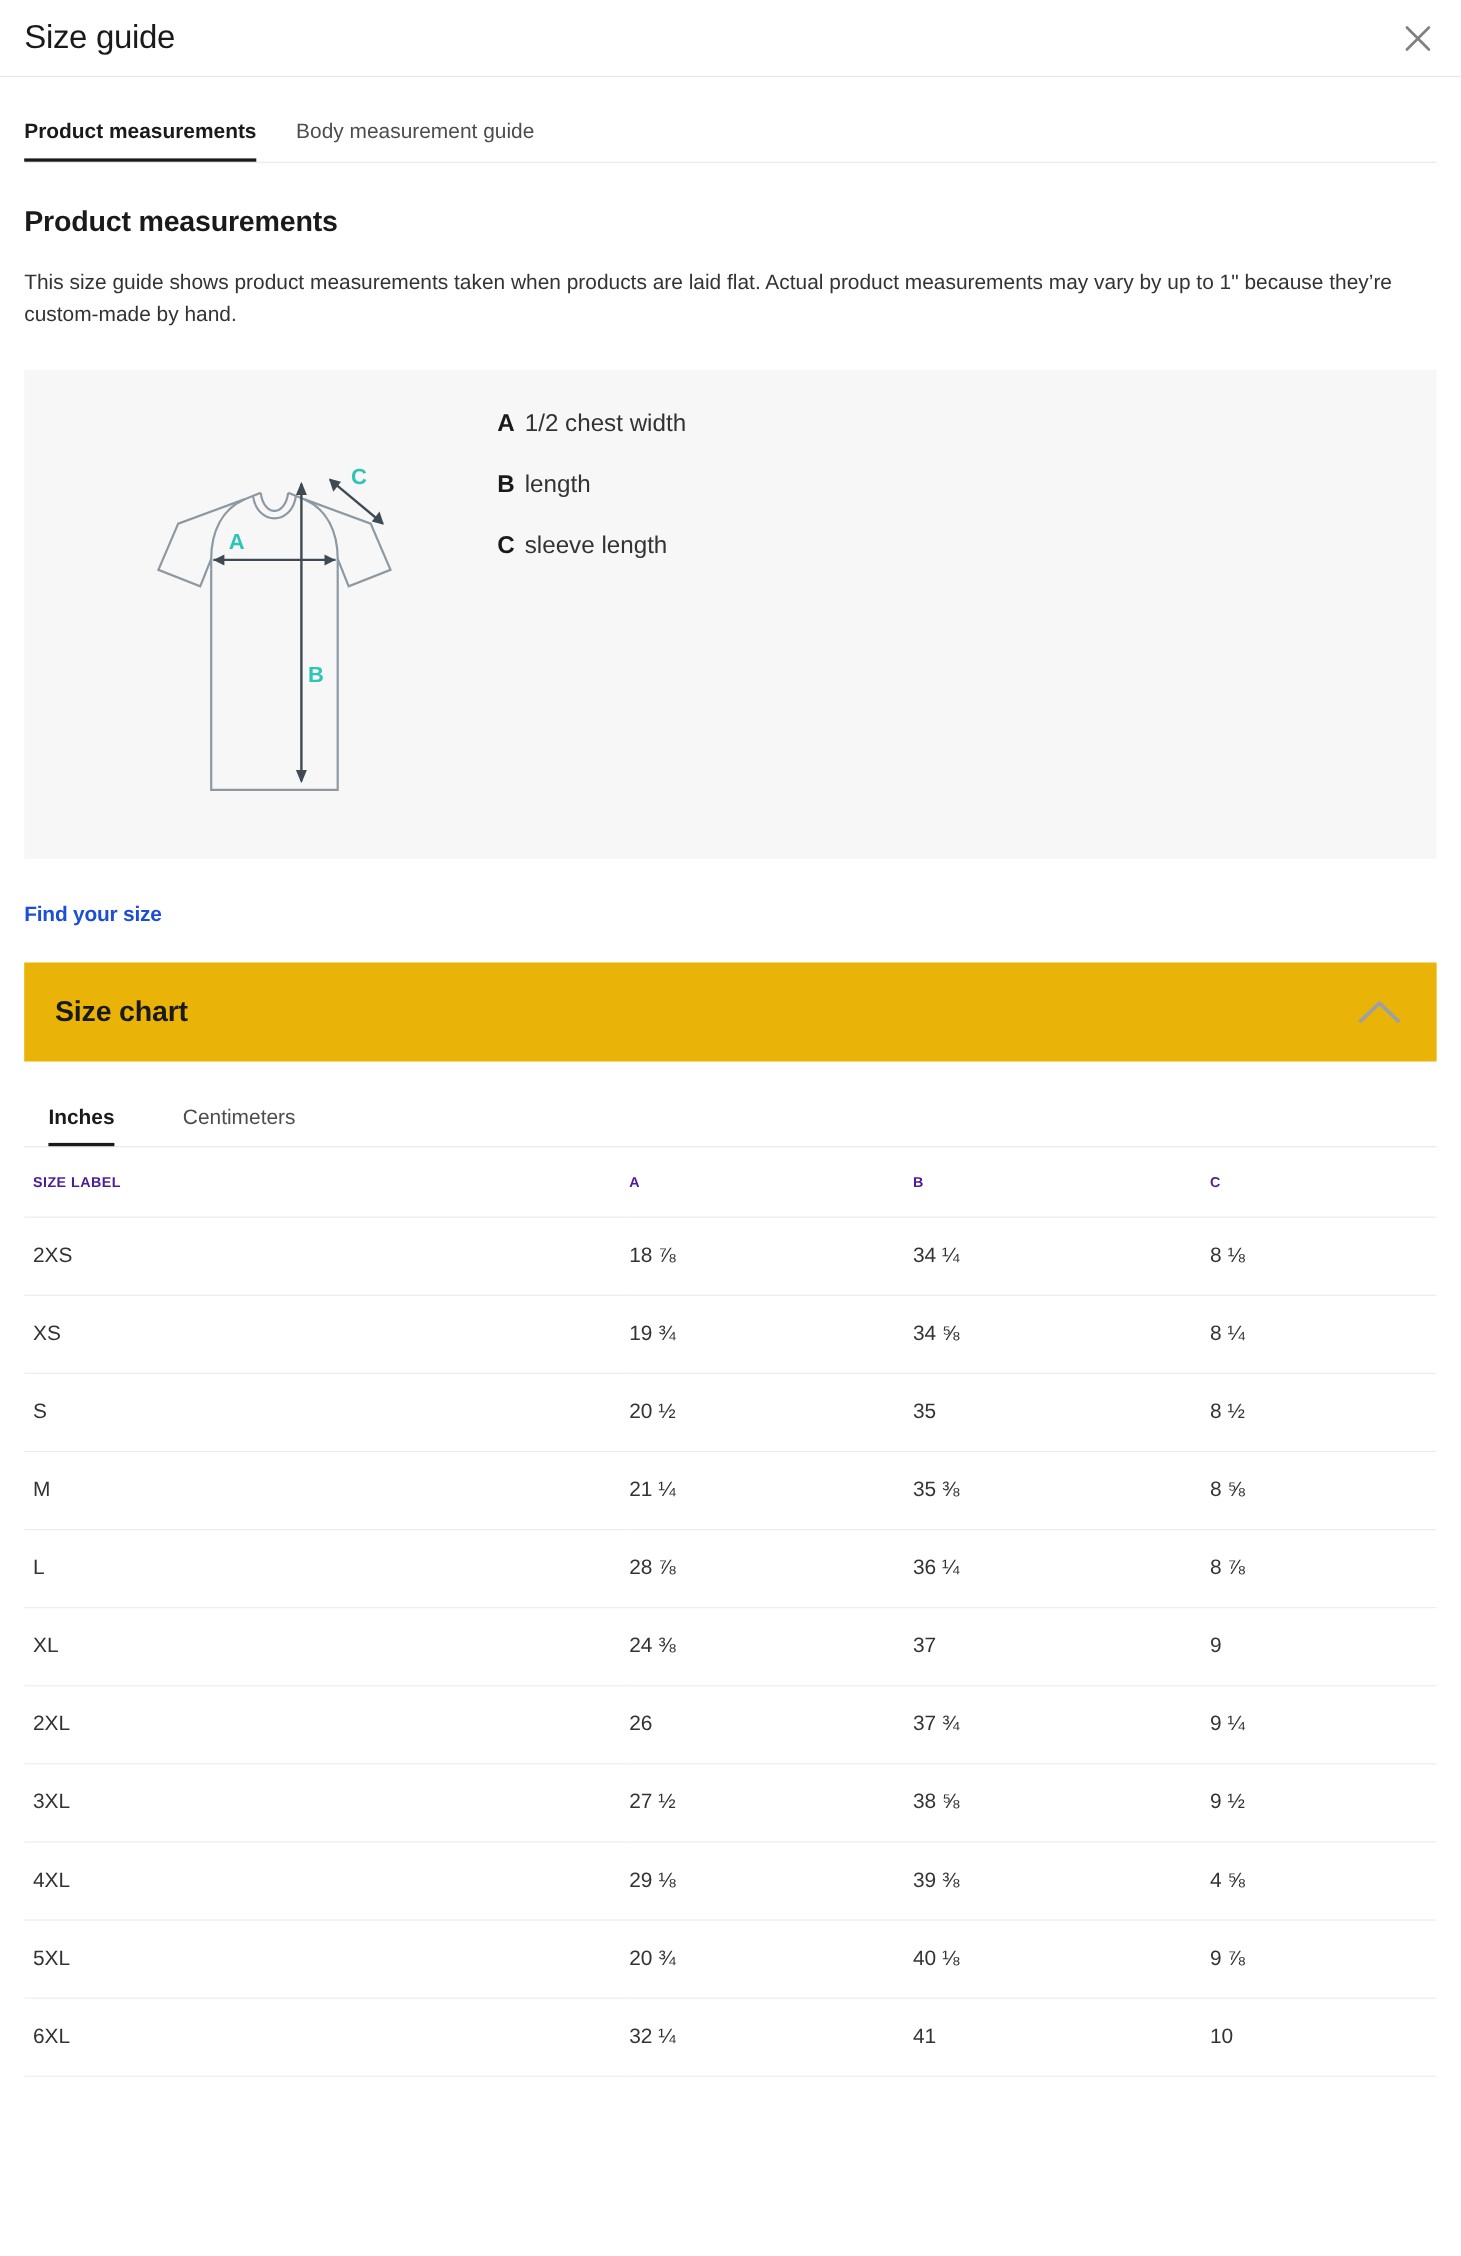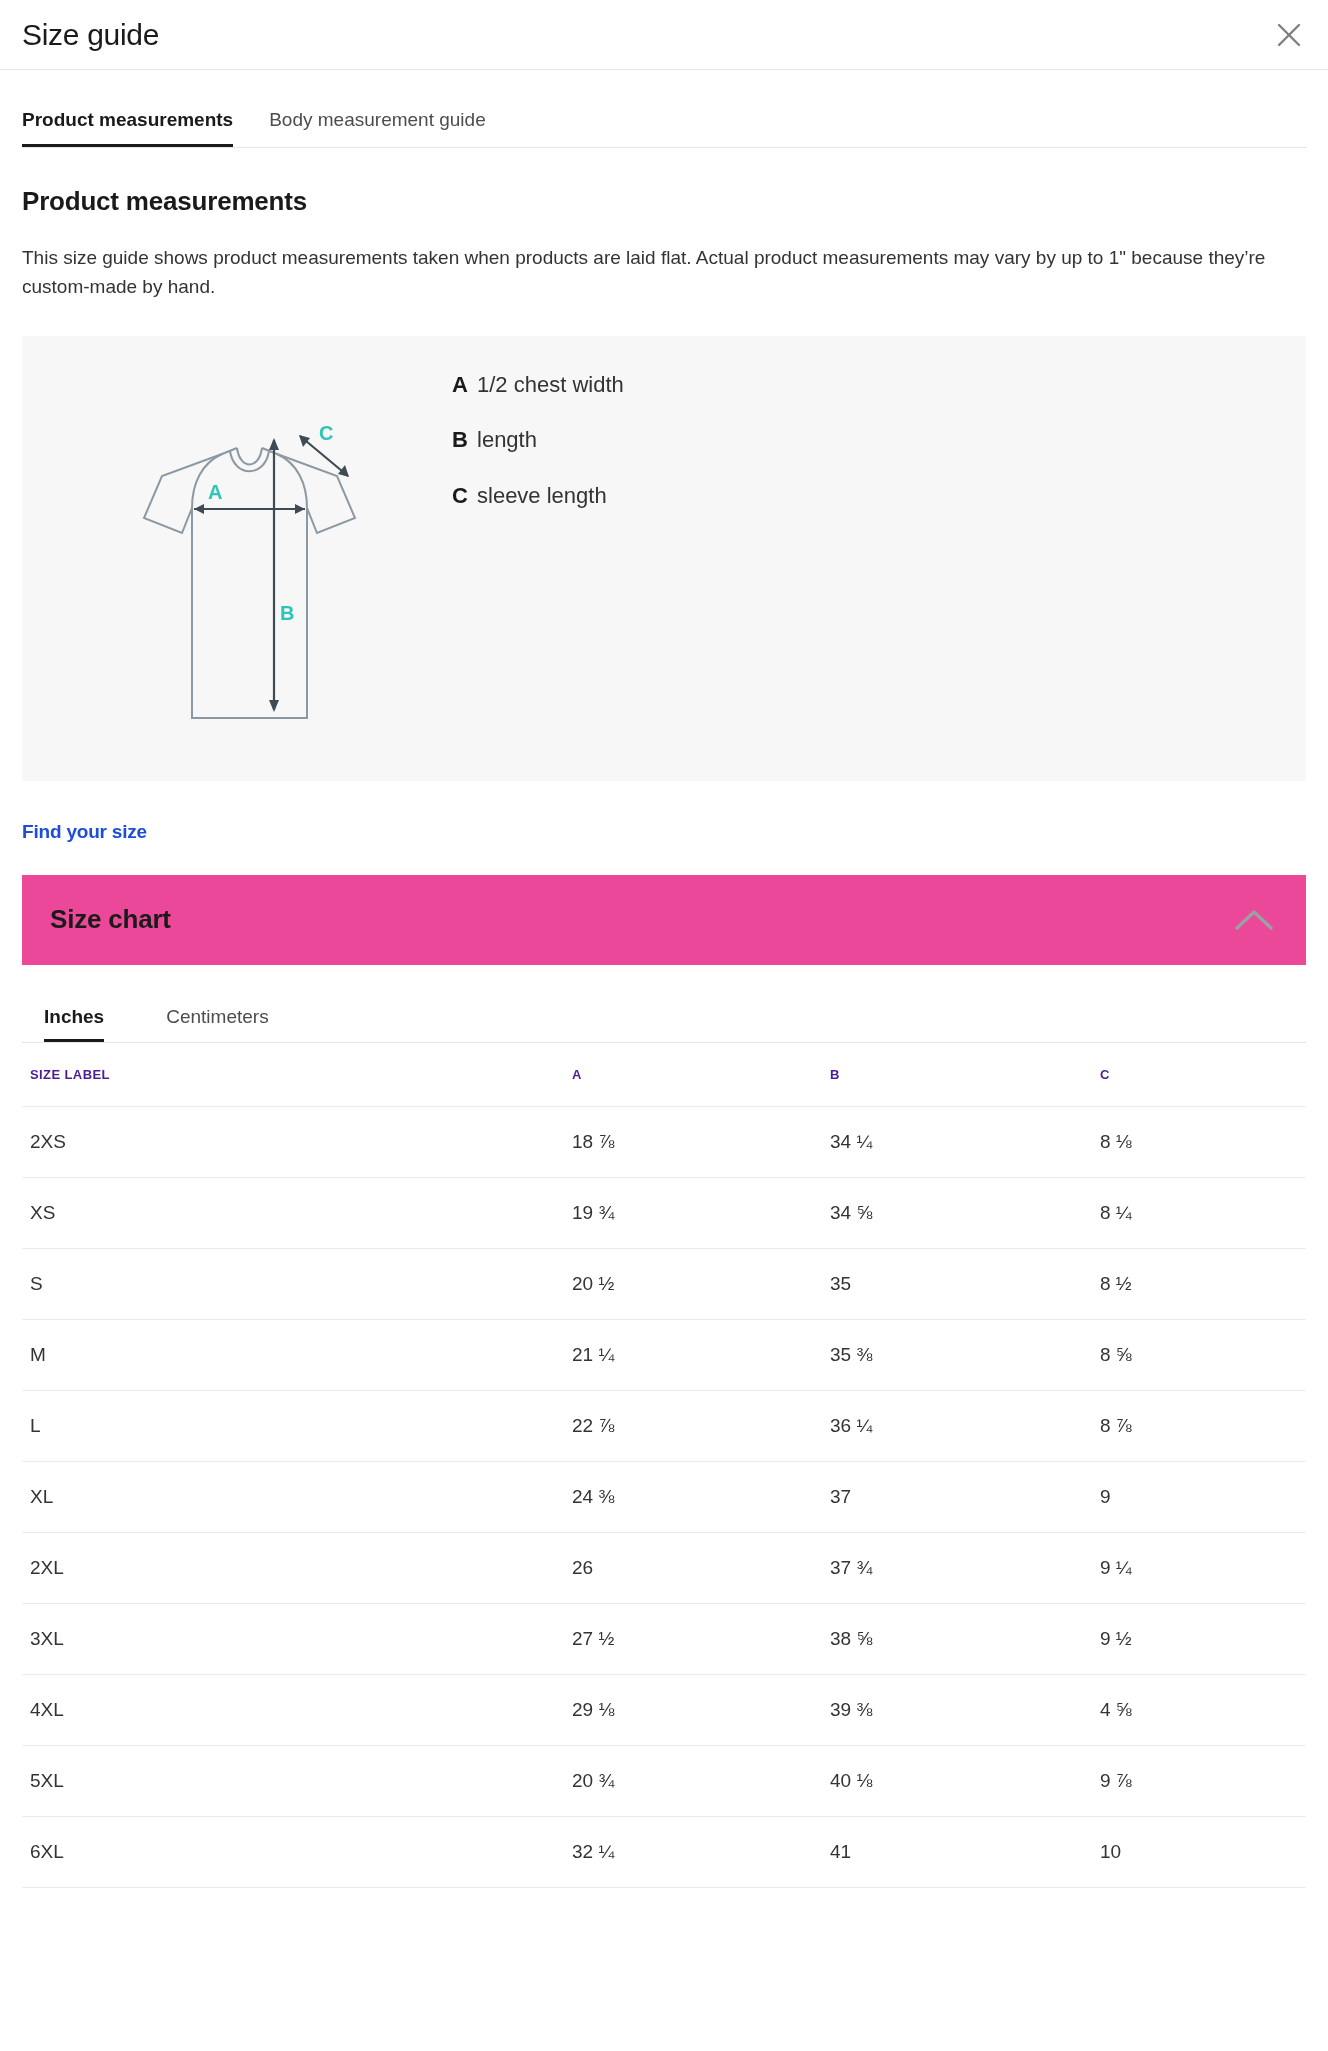--- a/index.html
+++ b/index.html
@@ -130,21 +130,21 @@
   h3.find-title {
     font-size: 19px;
     font-weight: bold;
     color: #1d4ed8;
     letter-spacing: -0.2px;
     margin: 40px 0 32px 0;
   }
 
   
   .accordion-head {
-    background: #ec4899;
+    background: #eab308;
     height: 90px;
     display: flex;
     align-items: center;
     justify-content: space-between;
     padding: 0 30px 0 28px;
     box-sizing: border-box;
     cursor: pointer;
   }
   .accordion-label {
     font-size: 26px;
@@ -347,21 +347,21 @@
           <td>8 ½</td>
         </tr>
         <tr>
           <td class="cell-pad-left">M</td>
           <td>21 ¼</td>
           <td>35 ⅜</td>
           <td>8 ⅝</td>
         </tr>
         <tr>
           <td class="cell-pad-left">L</td>
-          <td>22 ⅞</td>
+          <td>28 ⅞</td>
           <td>36 ¼</td>
           <td>8 ⅞</td>
         </tr>
         <tr>
           <td class="cell-pad-left">XL</td>
           <td>24 ⅜</td>
           <td>37</td>
           <td>9</td>
         </tr>
         <tr>

